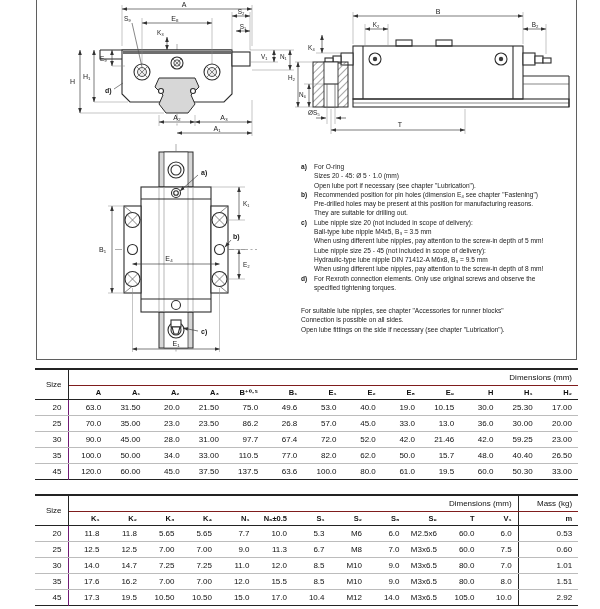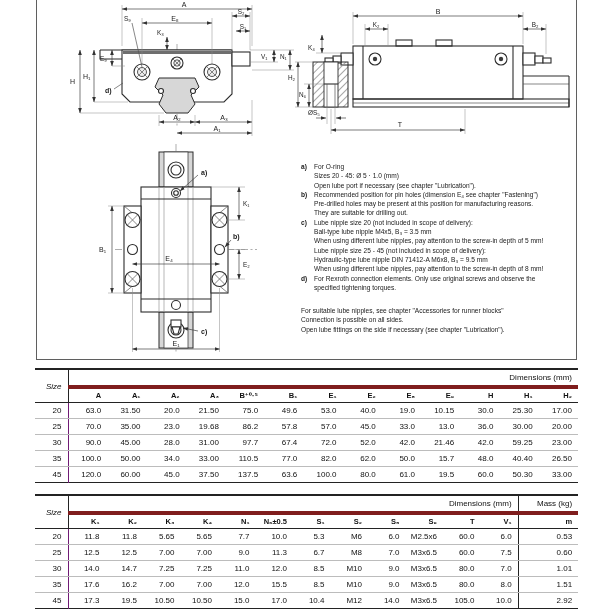--- a/index.html
+++ b/index.html
@@ -27,22 +27,22 @@
   .nbody{flex:1;}
   .nline{display:block;}
   .nfooter{margin-top:14px;}
 
   table.dims{position:absolute;border-collapse:collapse;table-layout:fixed;width:543px;
              font-size:8px;color:#111;border-top:2px solid #232323;border-bottom:1.4px solid #232323;}
   table.dims th,table.dims td{padding:0 6px 0 0;height:15px;font-weight:normal;text-align:right;
              white-space:nowrap;overflow:hidden;}
   th.size-col{width:33px;text-align:left;padding:0 0 0 5px;font-weight:bold;border-right:1px solid #701a75;}
   th.size-head{text-align:left;padding:0 0 0 5px;font-weight:bold;border-right:1px solid #232323;
-             border-bottom:1.4px solid #232323;font-style:italic;}
-  th.group{text-align:left;padding:0 0 0 5px;font-weight:bold;border-bottom:4px solid #7f1d1d;height:13px;}
+             border-bottom:1.4px solid #232323;}
+  th.group{text-align:left;padding:0 0 0 5px;font-weight:bold;border-bottom:1px solid #7f1d1d;height:13px;}
   tr.cols th{font-weight:bold;border-bottom:1.4px solid #232323;height:13px;font-size:7.5px;}
   tr.r th,tr.r td{border-bottom:1px solid #bcbcbc;}
   tr.r.last th,tr.r.last td{border-bottom:none;}
   .massb{border-left:1.2px solid #232323;}
 </style>
 </head>
 <body>
 
 <div class="page">
   <div class="frame"></div>
@@ -346,23 +346,23 @@
           <td>10.15</td>
           <td>30.0</td>
           <td>25.30</td>
           <td>17.00</td>
     </tr>
     <tr class="r">
       <th class="size-col">25</th>
       <td>70.0</td>
           <td>35.00</td>
           <td>23.0</td>
-          <td>19.68</td>
+          <td>23.50</td>
           <td>86.2</td>
-          <td>57.8</td>
+          <td>26.8</td>
           <td>57.0</td>
           <td>45.0</td>
           <td>33.0</td>
           <td>13.0</td>
           <td>36.0</td>
           <td>30.00</td>
           <td>20.00</td>
     </tr>
     <tr class="r">
       <th class="size-col">30</th>

